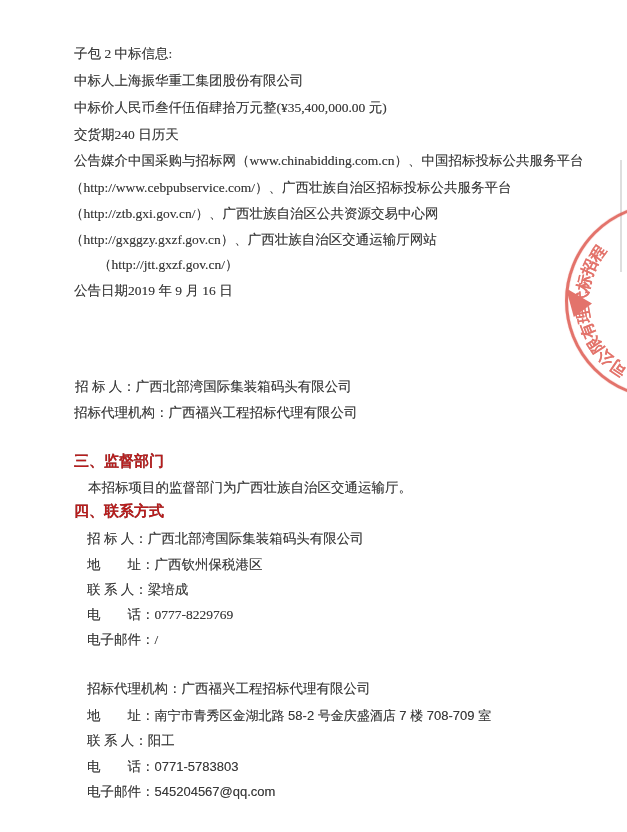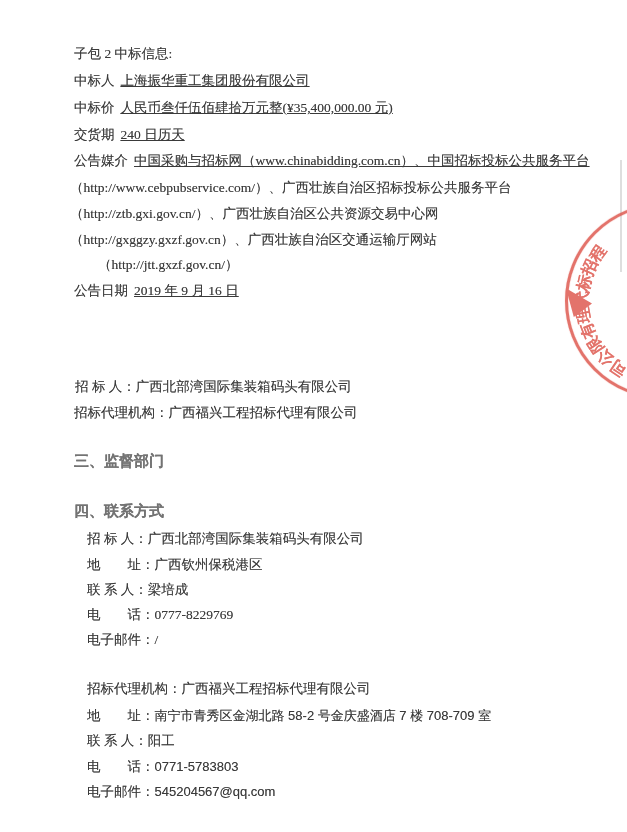--- a/index.html
+++ b/index.html
@@ -8,25 +8,25 @@
     position:relative;
     width:627px;height:832px;
     background:#ffffff;
     overflow:hidden;
     font-family:"Liberation Serif","DejaVu Serif",serif;
     font-size:13.5px;
     color:#3a3a3a;
     text-shadow:0 0 0.5px rgba(70,70,70,0.55);
   }
   .ln{position:absolute;white-space:nowrap;}
-  .ln .val{margin-left:6px;text-decoration:underline;}
+  .ln .val{}
   .hd{
     position:absolute;white-space:nowrap;
     font-family:"Liberation Sans","DejaVu Sans",sans-serif;
-    font-weight:bold;font-size:15px;color:#737373;
+    font-weight:bold;font-size:15px;color:#b91c1c;
     text-shadow:0 0 0.5px rgba(40,40,40,0.6);
   }
   .sans{font-family:"Liberation Sans","DejaVu Sans",sans-serif;font-size:13px;}
 
   
   #ln-subpkg{left:74px;top:45px;}
   #ln-winner{left:74px;top:72px;}
   #ln-price{left:74px;top:99px;}
   #ln-delivery{left:74px;top:126px;}
   #ln-media1{left:74px;top:152px;}
@@ -115,20 +115,23 @@
   <div class="ln" id="ln-tenderer">
     <span>招 标 人：</span><span>广西北部湾国际集装箱码头有限公司</span>
   </div>
   <div class="ln" id="ln-agency">
     <span>招标代理机构：</span><span>广西福兴工程招标代理有限公司</span>
   </div>
 
   <div class="hd" id="hd-supervision">
     <span>三、监督部门</span>
   </div>
+  <div class="ln" id="ln-supervision-body">
+    <span>本招标项目的监督部门为广西壮族自治区交通运输厅。</span>
+  </div>
 
   <div class="hd" id="hd-contact">
     <span>四、联系方式</span>
   </div>
 
   <div class="ln" id="ln-c1-name">
     <span>招 标 人：</span><span>广西北部湾国际集装箱码头有限公司</span>
   </div>
   <div class="ln" id="ln-c1-addr">
     <span>地　　址：</span><span>广西钦州保税港区</span>

